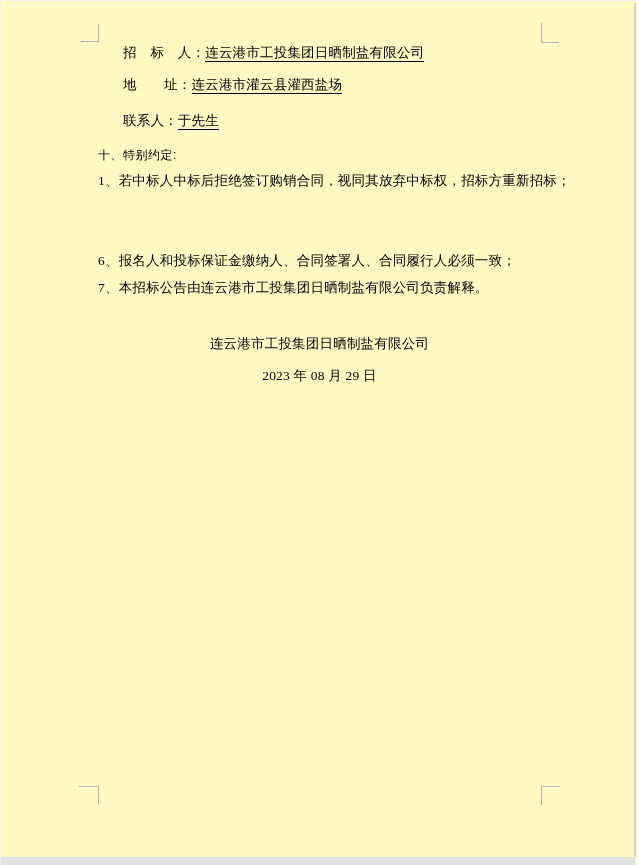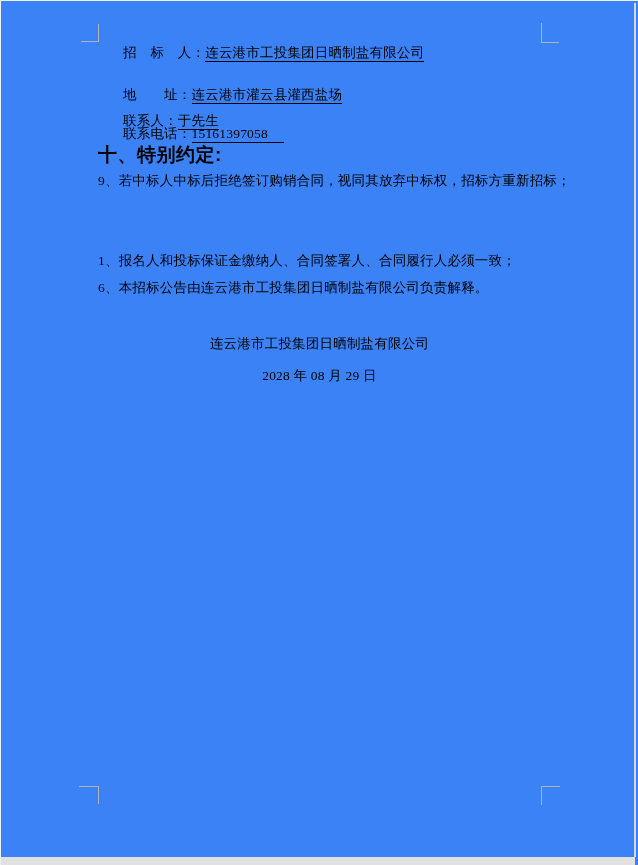--- a/index.html
+++ b/index.html
@@ -7,21 +7,21 @@
   body {
     font-family: "Liberation Serif", "DejaVu Serif", serif;
     color: #000;
     background: #ffffff;
     overflow: hidden;
   }
   .page {
     position: relative;
     width: 638px;
     height: 865px;
-    background: #3b82f6;
+    background: #fef9c3;
     border-top: 1px solid #f2f2f2;
     border-left: 1px solid #f0f0f0;
   }
   
   .right-edge {
     position: absolute;
     left: 633px; top: 2px;
     width: 2px; height: 854px;
     background: #d6d6d6;
   }
@@ -51,22 +51,22 @@
   }
   .indent { left: 122px; }
   .flush  { left: 97px; }
   .u {
     border-bottom: 1px solid #000;
     padding-bottom: 1px;
   }
   .u.trail { padding-right: 16px; }
   .heading {
     font-family: "Liberation Sans", "DejaVu Sans", sans-serif;
-    font-weight: bold;
-    font-size: 19px;
+    font-weight: normal;
+    font-size: 12px;
     letter-spacing: 0.5px;
   }
   .centerline {
     position: absolute;
     left: 97px;
     width: 443px;
     text-align: center;
     font-size: 13.5px;
     line-height: 16px;
     white-space: pre;
@@ -78,30 +78,29 @@
 
 <div class="page">
 
   <div class="mark tl"></div>
   <div class="mark tr"></div>
   <div class="mark bl"></div>
   <div class="mark br"></div>
 
   <div class="line indent" style="top:44px"><span>招　标　人：</span><span class="u">连云港市工投集团日晒制盐有限公司</span></div>
 
-  <div class="line indent" style="top:86px"><span>地　　址：</span><span class="u">连云港市灌云县灌西盐场</span></div>
+  <div class="line indent" style="top:76px"><span>地　　址：</span><span class="u">连云港市灌云县灌西盐场</span></div>
 
   <div class="line indent" style="top:112px"><span>联系人：</span><span class="u">于先生</span></div>
 
-  <div class="line indent" style="top:125px"><span>联系电话：</span><span class="u trail">15161397058</span></div>
 
   <div class="line flush heading" style="top:146px">十、特别约定:</div>
 
-  <div class="line flush" style="top:172px">9、若中标人中标后拒绝签订购销合同，视同其放弃中标权，招标方重新招标；</div>
-  <div class="line flush" style="top:252px">1、报名人和投标保证金缴纳人、合同签署人、合同履行人必须一致；</div>
-  <div class="line flush" style="top:279px">6、本招标公告由连云港市工投集团日晒制盐有限公司负责解释。</div>
+  <div class="line flush" style="top:172px">1、若中标人中标后拒绝签订购销合同，视同其放弃中标权，招标方重新招标；</div>
+  <div class="line flush" style="top:252px">6、报名人和投标保证金缴纳人、合同签署人、合同履行人必须一致；</div>
+  <div class="line flush" style="top:279px">7、本招标公告由连云港市工投集团日晒制盐有限公司负责解释。</div>
 
   <div class="centerline" style="top:335px">连云港市工投集团日晒制盐有限公司</div>
-  <div class="centerline" style="top:367px">2028 年 08 月 29 日</div>
+  <div class="centerline" style="top:367px">2023 年 08 月 29 日</div>
 
   <div class="right-edge"></div>
   <div class="bottom-band"></div>
 </div>
 
 </body></html>

